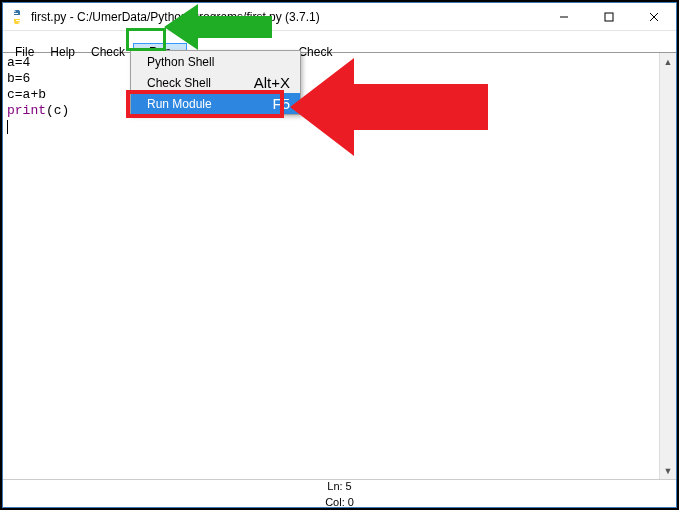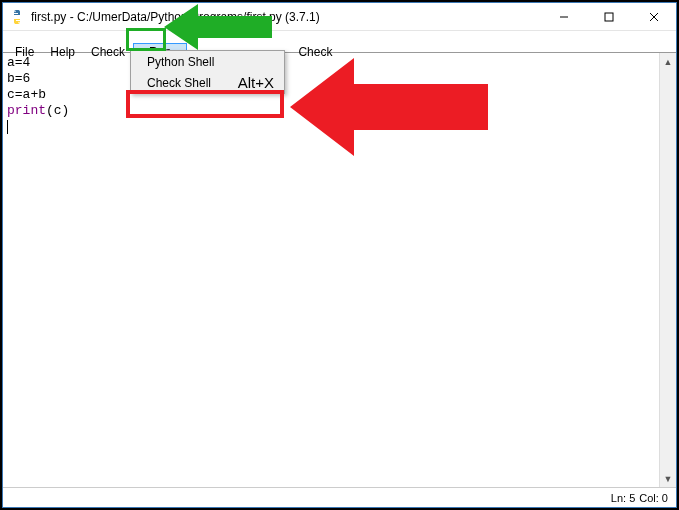--- a/index.html
+++ b/index.html
@@ -101,21 +101,21 @@
   .scroll-arrow {
     height: 17px; width: 100%;
     display: flex; align-items: center; justify-content: center;
     color: #555; font-size: 9px;
     background: #f0f0f0;
   }
   .scroll-arrow.down { position: absolute; bottom: 0; }
   .dropdown {
     position: absolute;
     top: 50px; left: 130px;
-    width: 155px;
+    width: 171px;
     background: #f0f0f0;
     border: 1px solid #a0a0a0;
     box-shadow: 2px 2px 4px rgba(0,0,0,0.25);
     z-index: 10;
     font-size: 12px;
   }
   .dropdown-item {
     display: flex;
     align-items: center;
     height: 21px;
@@ -139,29 +139,30 @@
     position: absolute;
     z-index: 40;
     pointer-events: none;
   }
   .arrow-red {
     position: absolute;
     z-index: 15;
     pointer-events: none;
   }
   .statusbar {
-    height: 20px;
+    height: 28px;
     border-top: 1px solid #ccc;
     display: flex;
-    justify-content: flex-end;
+    justify-content: space-between;
     align-items: center;
     padding: 0 8px;
     font-size: 11px;
     background: #fff;
     gap: 4px;
+    flex-direction: column;
   }
 </style>
 </head>
 <body>
 
 <div class="window">
 
   <div class="titlebar">
     <span class="icon-box">
       <svg width="16" height="16" viewBox="0 0 16 16">
@@ -221,20 +222,24 @@
 </div>
 
 <div class="dropdown">
   <div class="dropdown-item">
     <span class="lbl">Python Shell</span>
   </div>
   <div class="dropdown-item">
     <span class="lbl">Check Shell</span>
     <span class="shortcut">Alt+X</span>
   </div>
+  <div class="dropdown-item highlight">
+    <span class="lbl">Run Module</span>
+    <span class="shortcut">F5</span>
+  </div>
 </div>
 
 <div class="run-highlight" style="top:28px;left:126px;width:40px;height:23px"></div>
 <div class="red-box" style="top:90px;left:126px;width:158px;height:28px"></div>
 
 <svg class="arrow-green" style="top:0px;left:164px" width="110" height="55">
   <polygon points="0,27 34,4 34,16 108,16 108,38 34,38 34,50" fill="#1fad26"></polygon>
 </svg>
 
 <svg class="arrow-red" style="top:52px;left:290px" width="200" height="110">

